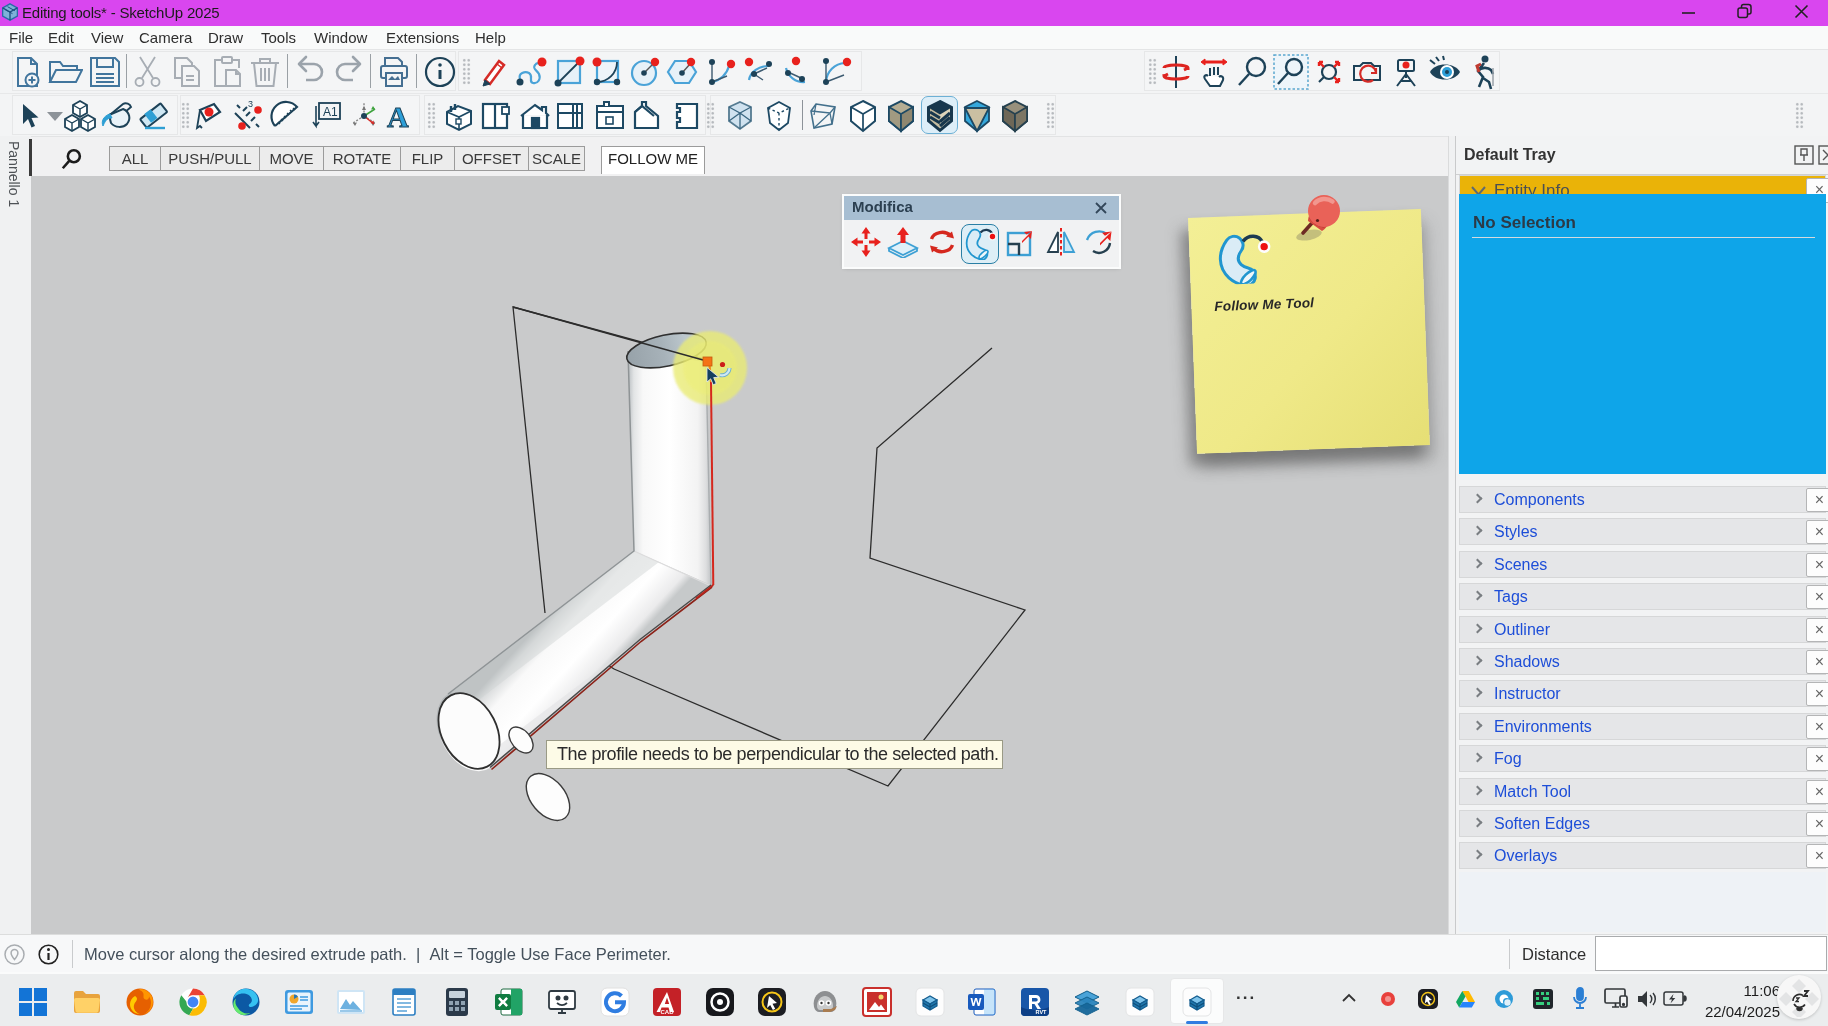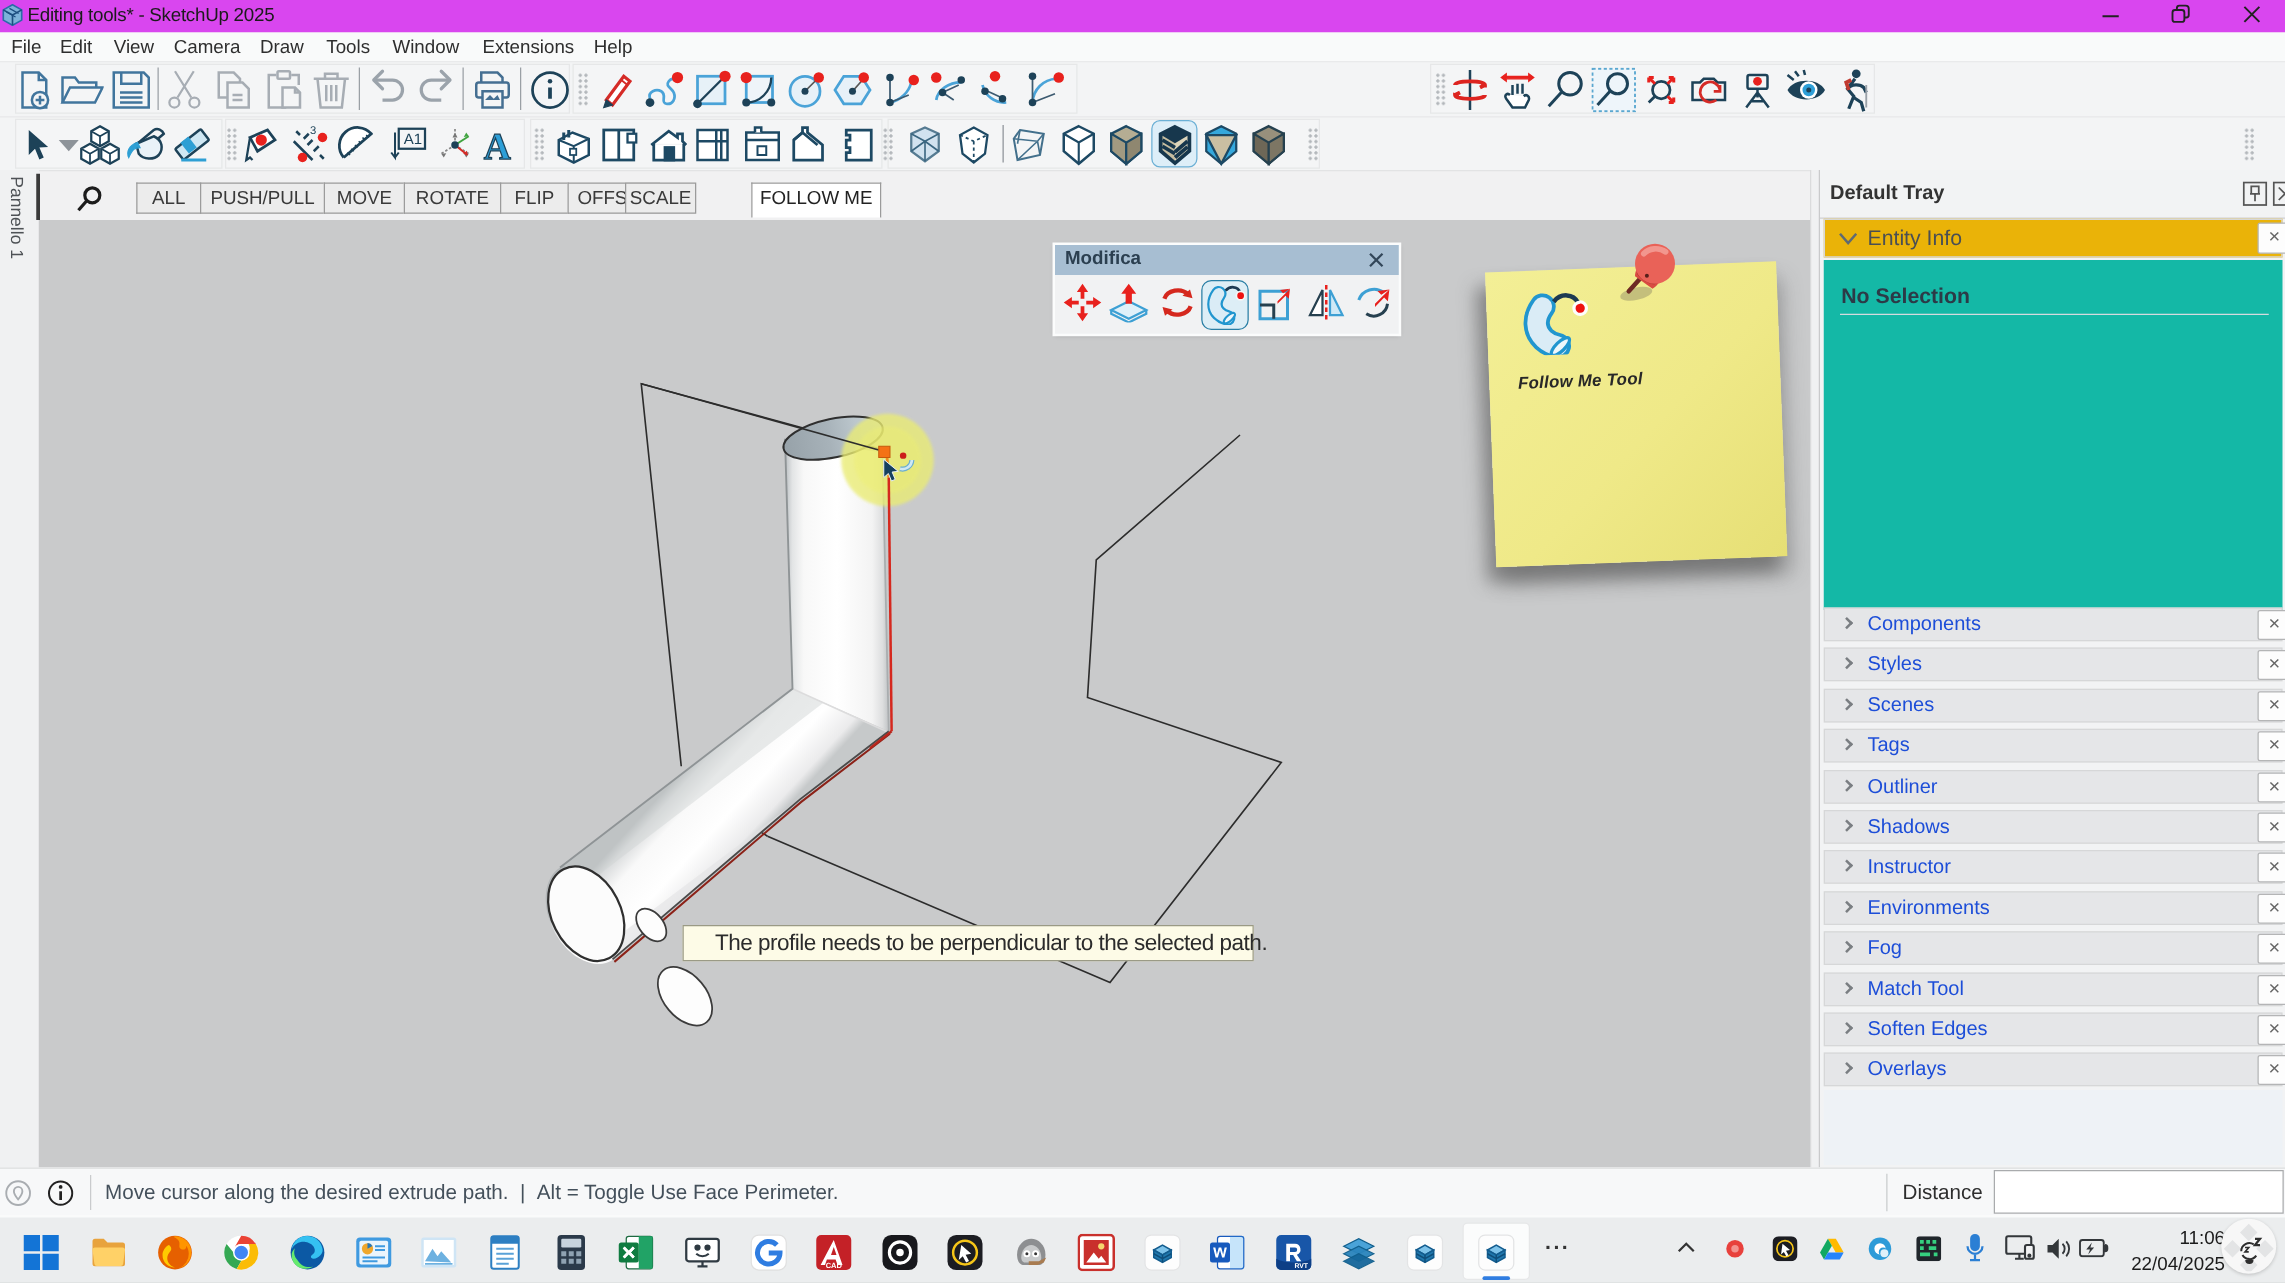--- a/index.html
+++ b/index.html
@@ -517,21 +517,21 @@
           <circle cx="15" cy="10" r="6.5"></circle>
           <path d="M10 15 L3 23"></path>
         </g>
       </svg>
     <div class="tab" style="left:78px;width:51px">ALL</div>
     <div class="tab" style="left:129px;width:99px">PUSH/PULL</div>
     <div class="tab" style="left:228px;width:64px">MOVE</div>
     <div class="tab" style="left:292px;width:77px">ROTATE</div>
     <div class="tab" style="left:369px;width:54px">FLIP</div>
     <div class="tab" style="left:423px;width:74px">OFFSET</div>
-    <div class="tab last" style="left:469px;width:57px">SCALE</div>
+    <div class="tab last" style="left:497px;width:57px">SCALE</div>
     <div class="tab active" style="left:570px;width:104px">FOLLOW ME</div>
   </div>
   <div id="pannello">
       <div class="label">Pannello 1</div>
     </div>
   <div id="pangrip"></div>
   <div id="canvas">
     <svg class="abs" style="left:0;top:0" width="1417" height="758" viewBox="0 0 1417 758">
       <defs>
         <linearGradient id="vcyl" x1="597" y1="0" x2="680" y2="0" gradientUnits="userSpaceOnUse">
@@ -600,21 +600,21 @@
 
       <ellipse cx="490" cy="564" rx="15" ry="9.5" transform="rotate(50 490 564)" fill="#fdfdfd" stroke="#3b3b3b" stroke-width="1.4"></ellipse>
       <ellipse cx="517" cy="621" rx="27" ry="17" transform="rotate(50 517 621)" fill="#fdfdfd" stroke="#3b3b3b" stroke-width="1.4"></ellipse>
 
       <circle cx="691.5" cy="188.5" r="2.6" fill="#cc1f1a"></circle>
       <path d="M689 199 a7.5 7.5 0 0 0 9.5 -7" fill="none" stroke="#6aaecf" stroke-width="4"></path>
       <path d="M689 199 a7.5 7.5 0 0 0 9.5 -7" fill="none" stroke="#cfe8f4" stroke-width="2.2"></path>
       <path d="M676 191.5 l0 14.5 3.7-3.2 2.5 6 3-1.3 -2.5-5.9 4.9-.5 z" fill="#16405e" stroke="#e8eff4" stroke-width="0.8"></path>
     </svg>
 
-    <div class="abs" style="left:515px;top:564px;width:457px;height:29px;background:#fdfbe7;border:1px solid #9a9a85;font-size:18px;letter-spacing:-0.4px;color:#2b2b2b;line-height:27px;padding-left:25px;white-space:nowrap">The profile needs to be perpendicular to the selected path.</div>
+    <div class="abs" style="left:515px;top:564px;width:457px;height:29px;background:#fdfbe7;border:1px solid #9a9a85;font-size:18px;letter-spacing:-0.4px;color:#2b2b2b;line-height:27px;padding-left:10px;white-space:nowrap">The profile needs to be perpendicular to the selected path.</div>
 
     <div class="abs" style="left:813px;top:20px;width:275px;height:71px;background:#f1f2f3;box-shadow:0 0 0 2px #fbfcfc,0 1px 4px rgba(0,0,0,.25)">
       <div class="abs" style="left:0;top:0;width:275px;height:24px;background:#a7bed2">
         <span class="abs" style="left:8px;top:2px;font-size:15px;font-weight:bold;color:#2b3f50">Modifica</span>
         <svg class="abs" style="left:250px;top:5px" width="14" height="14" viewBox="0 0 14 14">
             <path d="M2 2 L12 12 M12 2 L2 12" stroke="#33475a" stroke-width="1.8" fill="none"></path>
           </svg>
       </div>
       <div class="abs" style="left:117px;top:28px;width:38px;height:40px;border:1.5px solid #2a7fa5;border-radius:8px;background:#ddeef6"></div>
       <svg class="abs" style="left:6px;top:30px" width="32" height="32" viewBox="0 0 32 32">
@@ -713,21 +713,21 @@
         </g>
       </svg>
     <div class="abs" style="left:0px;top:38px;width:373px;height:1px;background:#cfd0d1"></div>
     <div class="abs" style="left:3px;top:39px;width:367px;height:31px;background:#eab308;border:1px solid #d6d7d8">
       <svg class="abs" style="left:10px;top:9px" width="17" height="13" viewBox="0 0 17 13">
           <path d="M2 2 L8.5 9.5 L15 2" fill="none" stroke="#5f6a72" stroke-width="2"></path>
         </svg>
       <span class="abs" style="left:34px;top:5px;font-size:17px;color:#4a4f54">Entity Info</span>
       <div class="xbtn" style="top:2px;height:25px">×</div>
     </div>
-    <div class="abs" style="left:3px;top:72px;width:367px;height:280px;background:#14b8a6">
+    <div class="abs" style="left:3px;top:58px;width:367px;height:280px;background:#0ea5e9">
       <span class="abs" style="left:14px;top:19px;font-size:17px;font-weight:bold;color:#2c3a47">No Selection</span>
       <div class="abs" style="left:13px;top:43px;width:343px;height:1px;background:#d5dade"></div>
     </div>
     <div class="trayhdr" style="top:350px">
         <span class="chev"></span>
         <span class="lbl">Components</span>
         <div class="xbtn">×</div>
       </div>
     <div class="trayhdr" style="top:382.4px">
         <span class="chev"></span>

